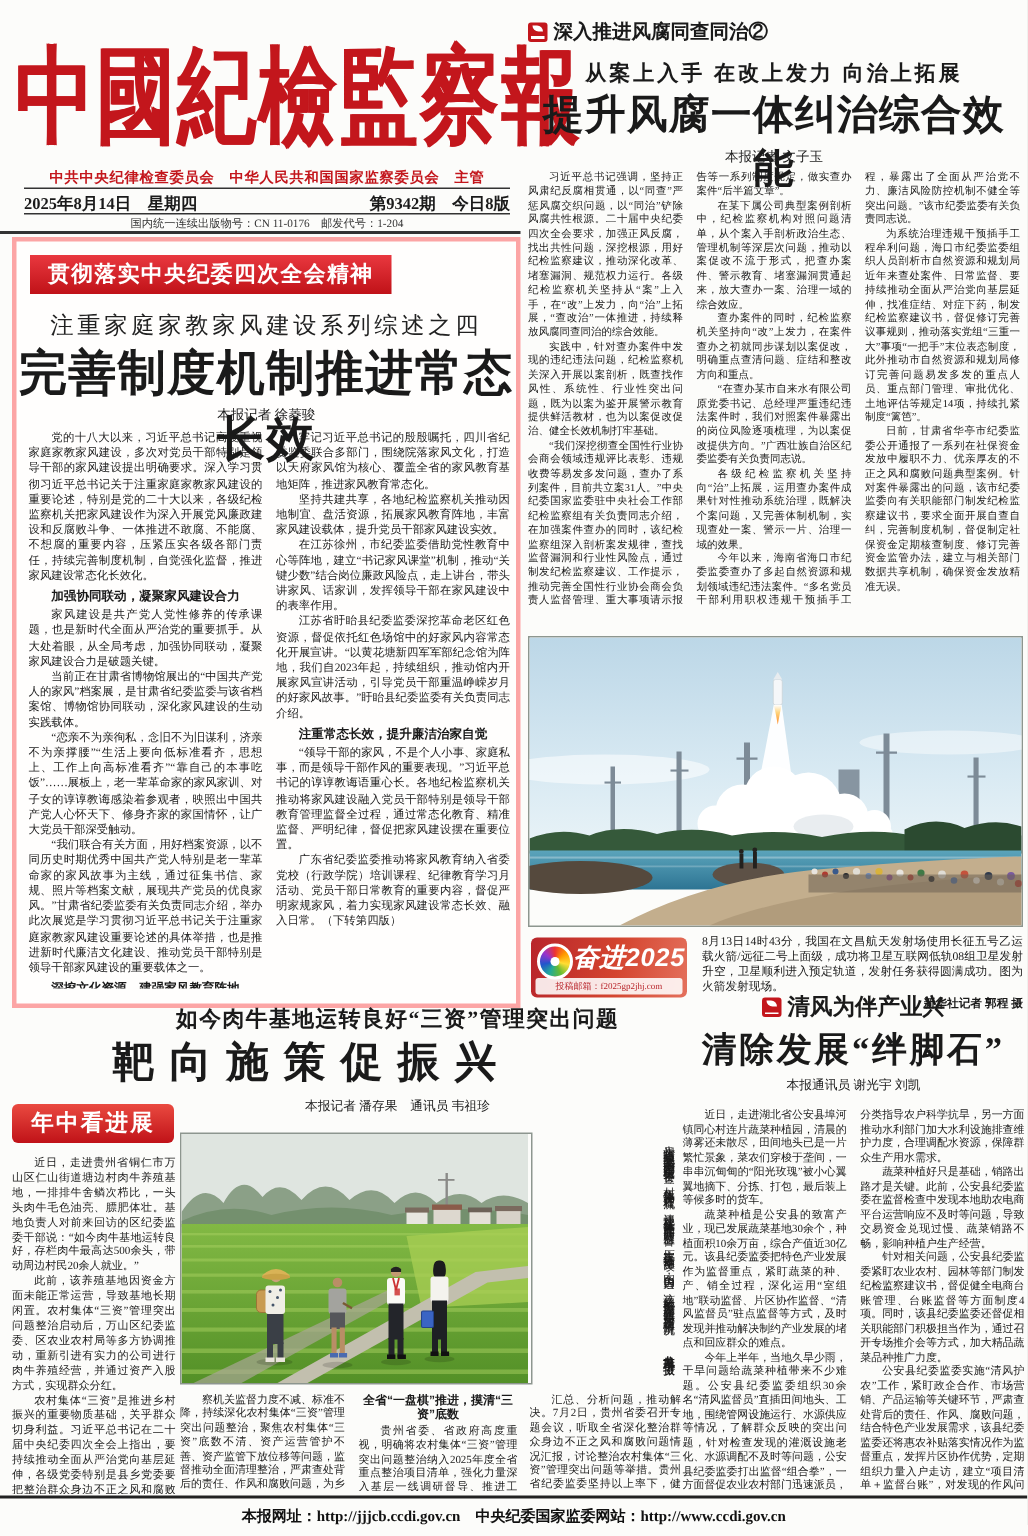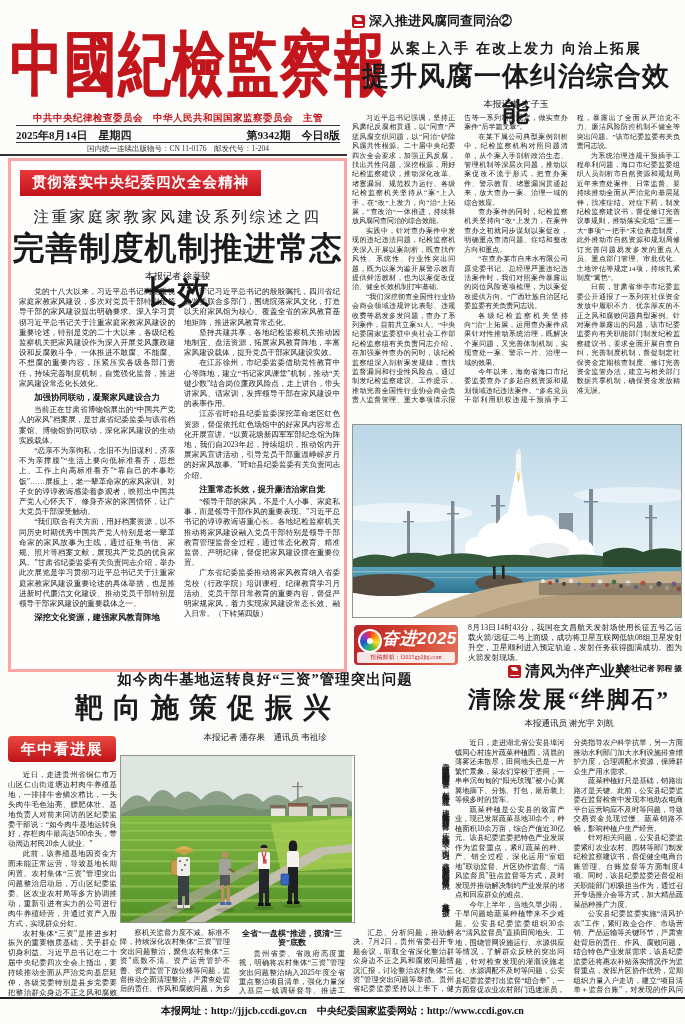--- a/index.html
+++ b/index.html
@@ -135,20 +135,21 @@
   </div>
 
   <div class="feature">
     <div class="banner">贯彻落实中央纪委四次全会精神</div>
     <div class="kicker">注重家庭家教家风建设系列综述之四</div>
     <div class="headline">完善制度机制推进常态长效</div>
     <div class="byline">本报记者 徐菱骏</div>
     <div class="fcol c1 bodytext">
         <p>党的十八大以来，习近平总书记高度重视家庭家教家风建设，多次对党员干部特别是领导干部的家风建设提出明确要求。深入学习贯彻习近平总书记关于注重家庭家教家风建设的重要论述，特别是党的二十大以来，各级纪检监察机关把家风建设作为深入开展党风廉政建设和反腐败斗争、一体推进不敢腐、不能腐、不想腐的重要内容，压紧压实各级各部门责任，持续完善制度机制，自觉强化监督，推进家风建设常态化长效化。</p>
         <p class="subhead">加强协同联动，凝聚家风建设合力</p>
+        <p>家风建设是共产党人党性修养的传承课题，也是新时代全面从严治党的重要抓手。从大处着眼，从全局考虑，加强协同联动，凝聚家风建设合力是破题关键。</p>
         <p>当前正在甘肃省博物馆展出的“中国共产党人的家风”档案展，是甘肃省纪委监委与该省档案馆、博物馆协同联动，深化家风建设的生动实践载体。</p>
         <p>“恋亲不为亲徇私，念旧不为旧谋利，济亲不为亲撑腰”“生活上要向低标准看齐，思想上、工作上向高标准看齐”“靠自己的本事吃饭”……展板上，老一辈革命家的家风家训、对子女的谆谆教诲感染着参观者，映照出中国共产党人心怀天下、修身齐家的家国情怀，让广大党员干部深受触动。</p>
         <p>“我们联合有关方面，用好档案资源，以不同历史时期优秀中国共产党人特别是老一辈革命家的家风故事为主线，通过征集书信、家规、照片等档案文献，展现共产党员的优良家风。”甘肃省纪委监委有关负责同志介绍，举办此次展览是学习贯彻习近平总书记关于注重家庭家教家风建设重要论述的具体举措，也是推进新时代廉洁文化建设、推动党员干部特别是领导干部家风建设的重要载体之一。</p>
         <p class="subhead">深挖文化资源，建强家风教育阵地</p>
       </div>
     <div class="fcol c2 bodytext">
         <p>牢记习近平总书记的殷殷嘱托，四川省纪委监委联合多部门，围绕院落家风文化，打造以天府家风馆为核心、覆盖全省的家风教育基地矩阵，推进家风教育常态化。</p>
         <p>坚持共建共享，各地纪检监察机关推动因地制宜、盘活资源，拓展家风教育阵地，丰富家风建设载体，提升党员干部家风建设实效。</p>
         <p>在江苏徐州，市纪委监委借助党性教育中心等阵地，建立“书记家风课堂”机制，推动“关键少数”结合岗位廉政风险点，走上讲台，带头讲家风、话家训，发挥领导干部在家风建设中的表率作用。</p>
         <p>江苏省盱眙县纪委监委深挖革命老区红色资源，督促依托红色场馆中的好家风内容常态化开展宣讲。“以黄花塘新四军军部纪念馆为阵地，我们自2023年起，持续组织，推动馆内开展家风宣讲活动，引导党员干部重温峥嵘岁月的好家风故事。”盱眙县纪委监委有关负责同志介绍。</p>

